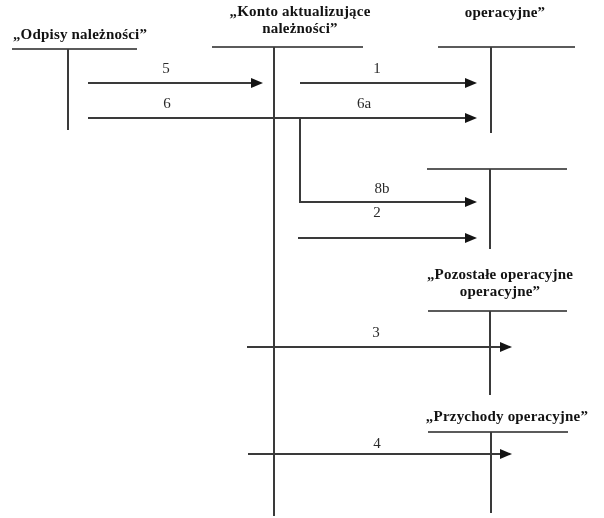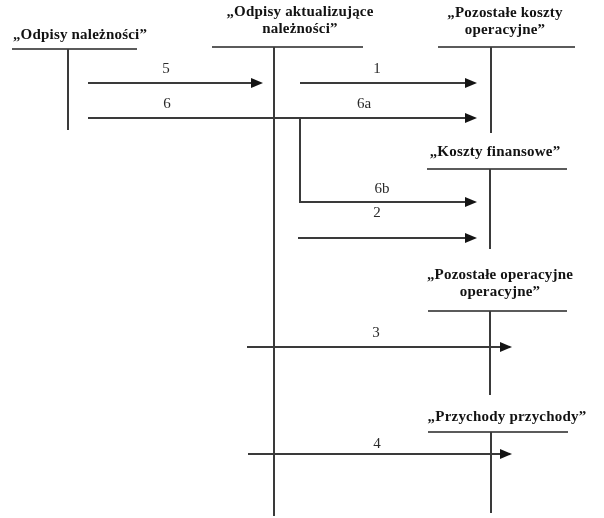--- a/index.html
+++ b/index.html
@@ -43,63 +43,61 @@
 </head>
 <body>
 
 <div class="canvas">
 
   <div class="acct-title" style="left:0px; top:26px; width:160px">„Odpisy należności”</div>
   <div class="bar" style="left:12px; top:48px; width:125px"></div>
   <div class="stem" style="left:67px; top:49px; height:81px"></div>
 
   <div class="acct-title" style="left:210px; top:3px; width:180px">
-    <div>„Odpisy aktualizujące</div>
+    <div>„Konto aktualizujące</div>
     <div>należności”</div>
   </div>
   <div class="bar" style="left:212px; top:46px; width:151px"></div>
   <div class="stem" style="left:273px; top:47px; height:469px"></div>
 
   <div class="acct-title" style="left:420px; top:4px; width:170px">
-    <div>„Pozostałe koszty</div>
     <div>operacyjne”</div>
   </div>
   <div class="bar" style="left:438px; top:46px; width:137px"></div>
   <div class="stem" style="left:490px; top:47px; height:86px"></div>
 
-  <div class="acct-title" style="left:410px; top:143px; width:170px">„Koszty finansowe”</div>
   <div class="bar" style="left:427px; top:168px; width:140px"></div>
   <div class="stem" style="left:489px; top:169px; height:80px"></div>
 
   <div class="acct-title" style="left:415px; top:266px; width:170px">
     <div>„Pozostałe operacyjne</div>
     <div>operacyjne”</div>
   </div>
   <div class="bar" style="left:428px; top:310px; width:139px"></div>
   <div class="stem" style="left:489px; top:311px; height:84px"></div>
 
-  <div class="acct-title" style="left:422px; top:408px; width:170px">„Przychody przychody”</div>
+  <div class="acct-title" style="left:422px; top:408px; width:170px">„Przychody operacyjne”</div>
   <div class="bar" style="left:428px; top:431px; width:140px"></div>
   <div class="stem" style="left:490px; top:432px; height:81px"></div>
 
   <div class="flow-label" style="left:150px; top:61px">5</div>
   <div class="flow-line" style="left:88px; top:82px; width:165px"></div>
   <div class="head" style="left:251px; top:78px"></div>
 
   <div class="flow-label" style="left:361px; top:61px">1</div>
   <div class="flow-line" style="left:300px; top:82px; width:167px"></div>
   <div class="head" style="left:465px; top:78px"></div>
 
   <div class="flow-label" style="left:151px; top:96px">6</div>
   <div class="flow-label" style="left:348px; top:96px">6a</div>
   <div class="flow-line" style="left:88px; top:117px; width:379px"></div>
   <div class="head" style="left:465px; top:113px"></div>
 
   <div class="flow-vline" style="left:299px; top:118px; height:85px"></div>
-  <div class="flow-label" style="left:366px; top:181px">6b</div>
+  <div class="flow-label" style="left:366px; top:181px">8b</div>
   <div class="flow-line" style="left:299px; top:201px; width:168px"></div>
   <div class="head" style="left:465px; top:197px"></div>
 
   <div class="flow-label" style="left:361px; top:205px">2</div>
   <div class="flow-line" style="left:298px; top:237px; width:169px"></div>
   <div class="head" style="left:465px; top:233px"></div>
 
   <div class="flow-label" style="left:360px; top:325px">3</div>
   <div class="flow-line" style="left:247px; top:346px; width:254px"></div>
   <div class="head" style="left:500px; top:342px"></div>

